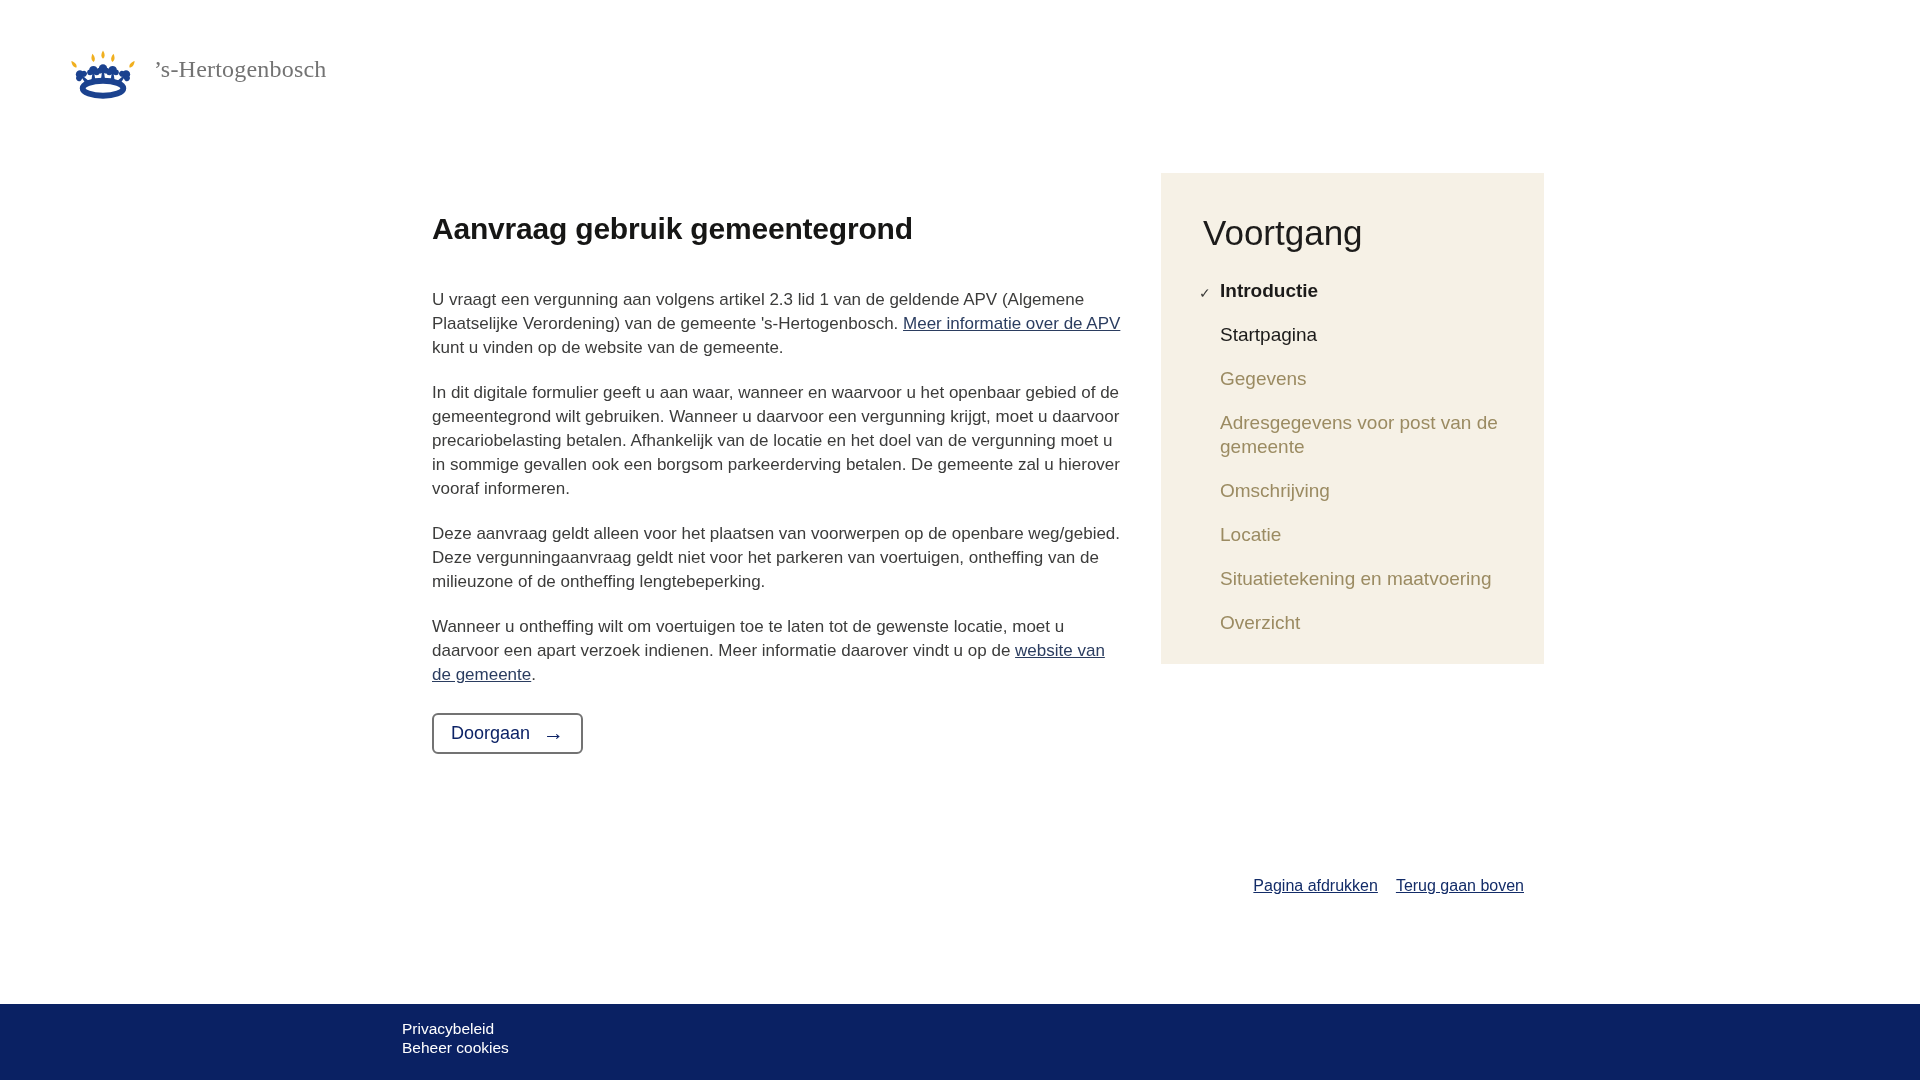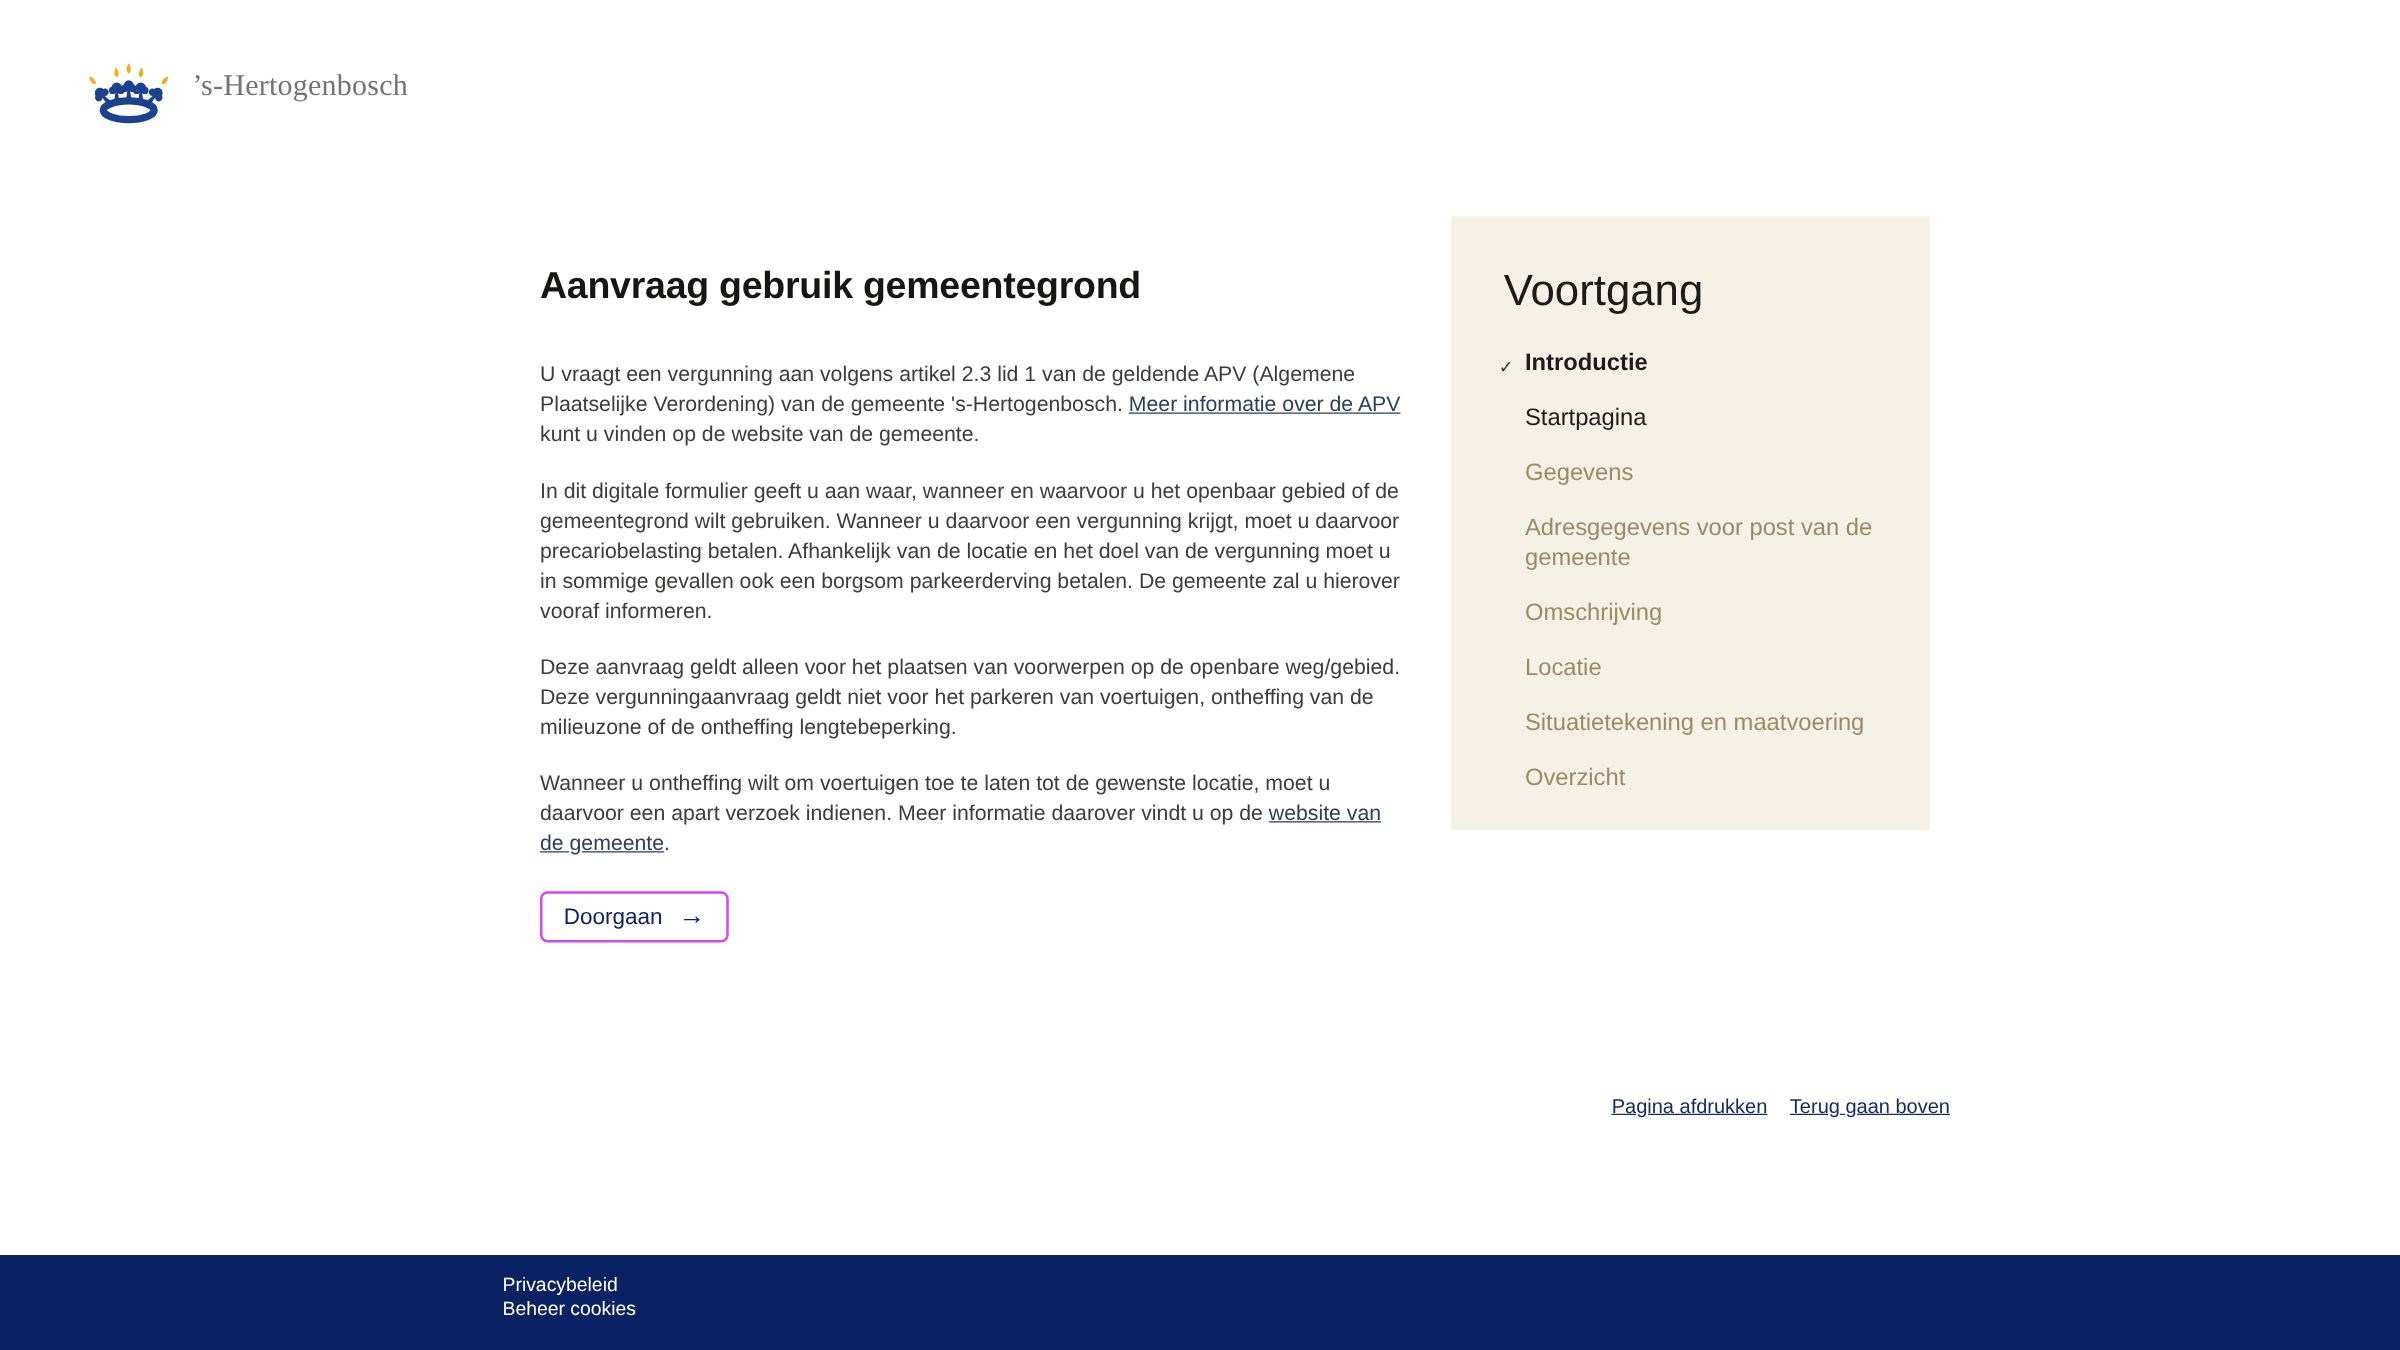--- a/index.html
+++ b/index.html
@@ -17,21 +17,21 @@
 
   
   .main-col { position:absolute; left:432px; top:212px; width:695px; }
   h1.page-title { font-size:30px; line-height:34px; font-weight:700; color:#161615; margin:0 0 42px 0; letter-spacing:-0.2px; }
   .main-col p { font-size:17px; line-height:24px; margin:0 0 21px 0; color:#3c3c3b; }
   a.body-link { color:#2b3d60; text-decoration:underline; cursor:pointer; }
 
   .continue-btn {
     margin-top:5px; display:inline-flex; align-items:center; gap:13px;
     padding:0 17px; height:41px; background:#ffffff;
-    border:2px solid #d946ef; border-radius:6px; color:#0d2366;
+    border:2px solid #737373; border-radius:6px; color:#0d2366;
     font-family:"Liberation Sans", sans-serif; font-size:18px; cursor:pointer;
   }
   .continue-btn .arrow { font-size:21px; line-height:1; transform:translateY(-1px); }
 
   
   .sidebar {
     position:absolute; left:1161px; top:173px; width:383px; height:491px;
     background:#f6f1e6; padding:40px 36px 0 42px;
   }
   .sidebar h2 { font-size:35px; font-weight:400; color:#1c1b1a; margin:0 0 26px 0; }
@@ -39,21 +39,21 @@
   .sidebar li { position:relative; font-size:19px; line-height:24px; margin-bottom:20px; color:#1c1b1a; }
   .sidebar li.current .step-label { font-weight:700; }
   .sidebar li.available { cursor:pointer; }
   .sidebar li.disabled { color:#9b8b62; }
   .sidebar .check {
     position:absolute; left:-21px; top:2px; font-size:14px; color:#3a3a38;
   }
 
   
   .utility-links {
-    position:absolute; top:877px; right:360px; display:flex; gap:18px;
+    position:absolute; top:877px; right:396px; display:flex; gap:18px;
     font-size:16px;
     text-align:center;
   }
   .utility-links a { color:#132c68; text-decoration:underline; cursor:pointer; white-space:nowrap; }
 
   
   footer.page-footer {
     position:absolute; left:0; top:1004px; width:1920px; height:84px;
     background:#0a2163;
   }

